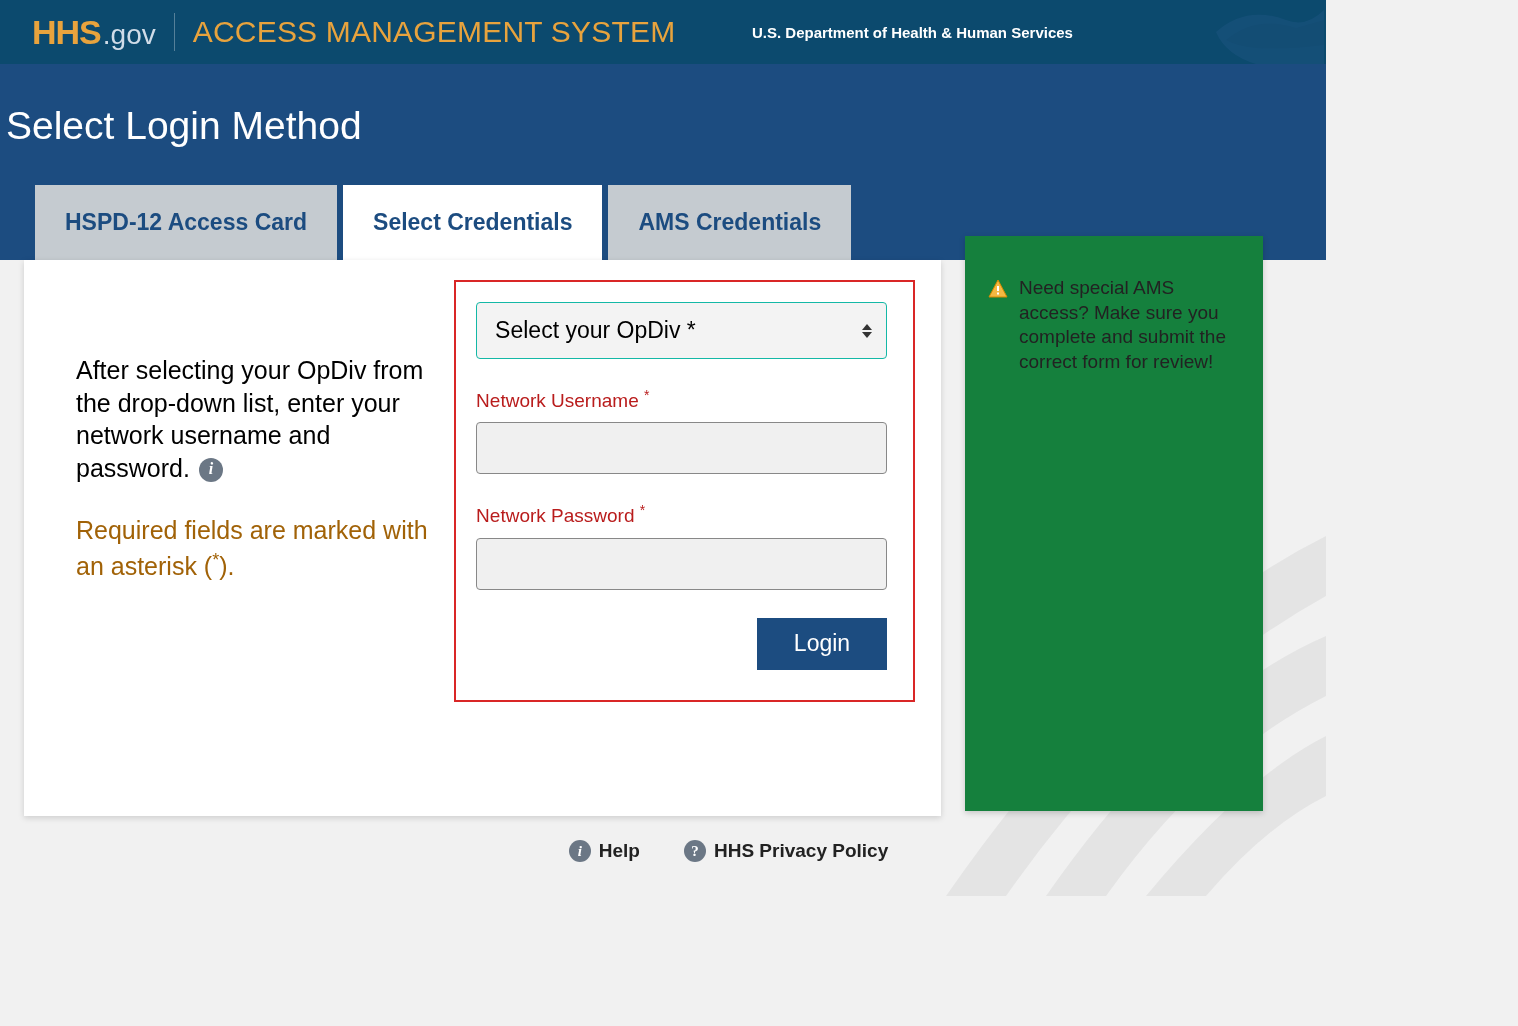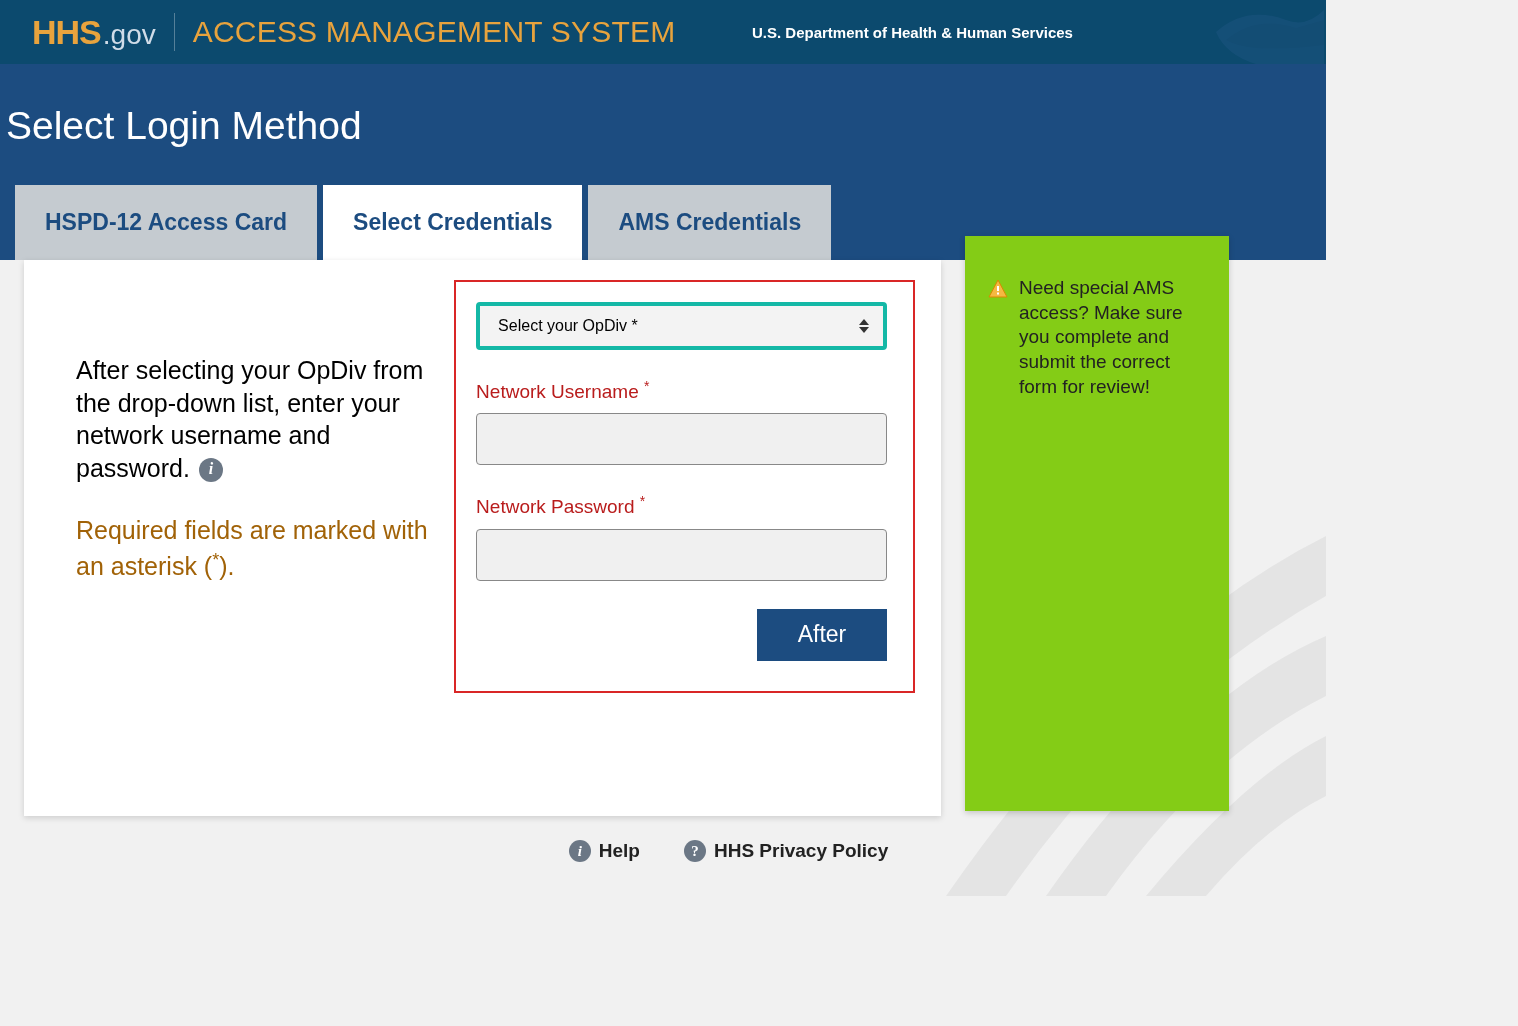--- a/index.html
+++ b/index.html
@@ -70,21 +70,21 @@
       position: relative;
     }
     .page-title {
       color: #ffffff;
       font-size: 39px;
       font-weight: normal;
     }
     .tabs {
       position: absolute;
       bottom: 0;
-      left: 15px;
+      left: 35px;
       display: flex;
     }
     .tab {
       background: #c5cbd0;
       color: #1c4c80;
       font-size: 23px;
       font-weight: bold;
       padding: 24px 30px;
       margin-right: 6px;
       cursor: pointer;
@@ -148,27 +148,27 @@
     }
     .form-box {
       border: 2px solid #d92626;
       width: 463px;
       padding: 20px 26px 30px 20px;
       margin-top: 0;
     }
     .select-wrap {
       position: relative;
       background: #f3f3f3;
-      border: 4px solid #14b8a6;
+      border: 1px solid #14b8a6;
       border-radius: 4px;
-      height: 48px;
+      height: 57px;
       display: flex;
       align-items: center;
       padding: 0 40px 0 18px;
-      font-size: 16px;
+      font-size: 23px;
       color: #000;
       cursor: pointer;
     }
     .select-caret {
       position: absolute;
       right: 14px;
       top: 50%;
       transform: translateY(-50%);
       display: flex;
       flex-direction: column;
@@ -211,23 +211,23 @@
       height: 52px;
       margin-top: 28px;
       float: right;
       cursor: pointer;
     }
     .clearfix::after { content: ""; display: table; clear: both; }
     .side-panel {
       position: absolute;
       left: 965px;
       top: -24px;
-      width: 264px;
+      width: 298px;
       min-height: 575px;
-      background: #84cc16;
+      background: #15803d;
       box-shadow: 0 2px 6px rgba(0,0,0,0.18);
       padding: 40px 22px 20px 22px;
     }
     .side-msg {
       display: flex;
       gap: 10px;
     }
     .warn-icon {
       flex-shrink: 0;
       width: 22px;
@@ -335,21 +335,21 @@
           <span class="ast">*</span>
         </div>
         <input class="form-input" type="text" value="" style="">
 
         <div class="form-label">
           <span>Network Password</span>
           <span class="ast">*</span>
         </div>
         <input class="form-input" type="password" value="" style="">
 
-        <button class="login-btn">After</button>
+        <button class="login-btn">Login</button>
       </div>
     </div>
   </div>
 
   <div class="side-panel">
     <div class="side-msg">
       <span class="warn-icon">
         <svg viewBox="0 0 22 22" width="22" height="22">
           <path d="M11 2 L20 19 L2 19 Z" fill="#f5b842" stroke="#d68a00" stroke-width="1"></path>
           <rect x="10" y="8" width="2" height="5" fill="#fff"></rect>

